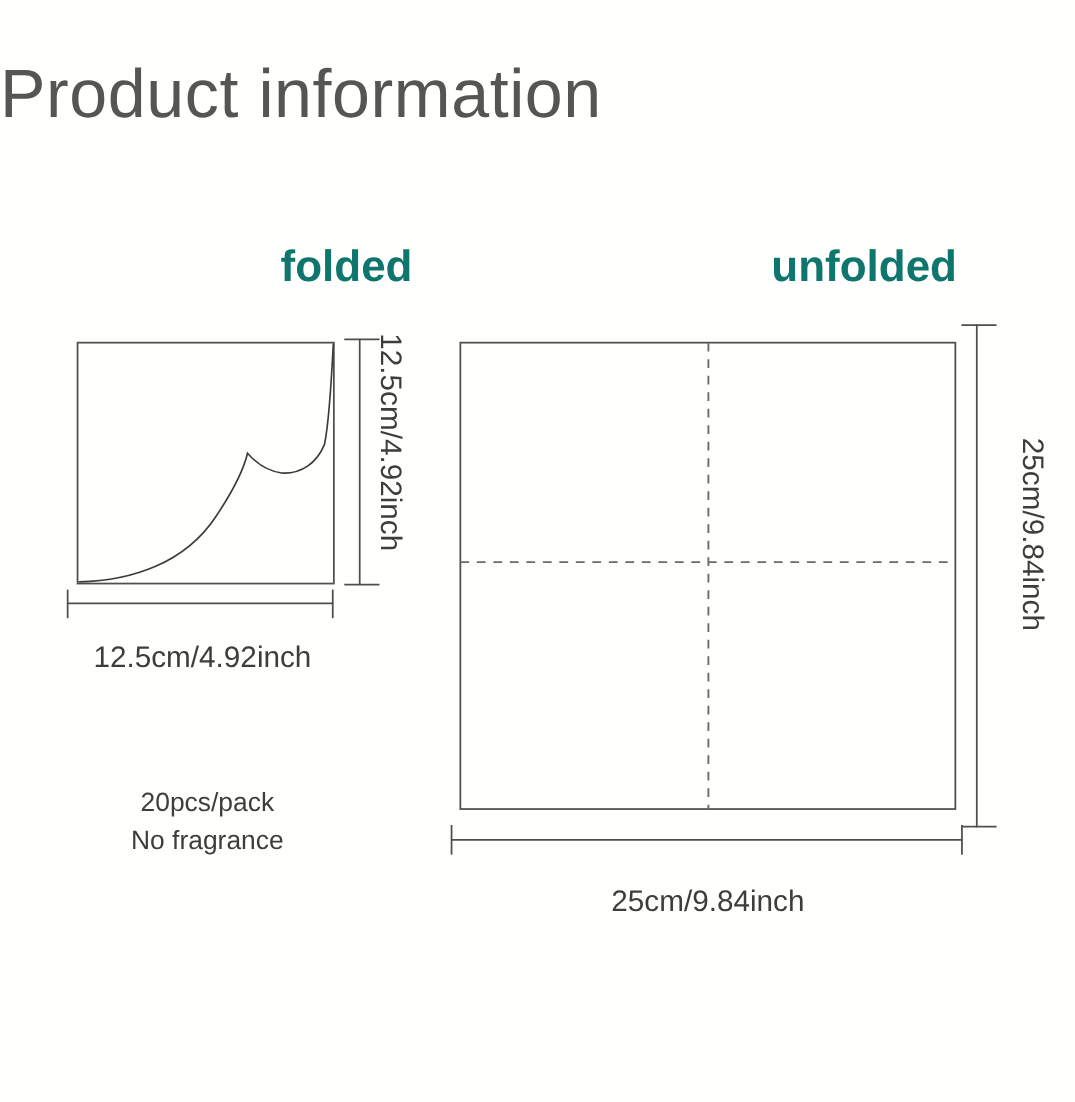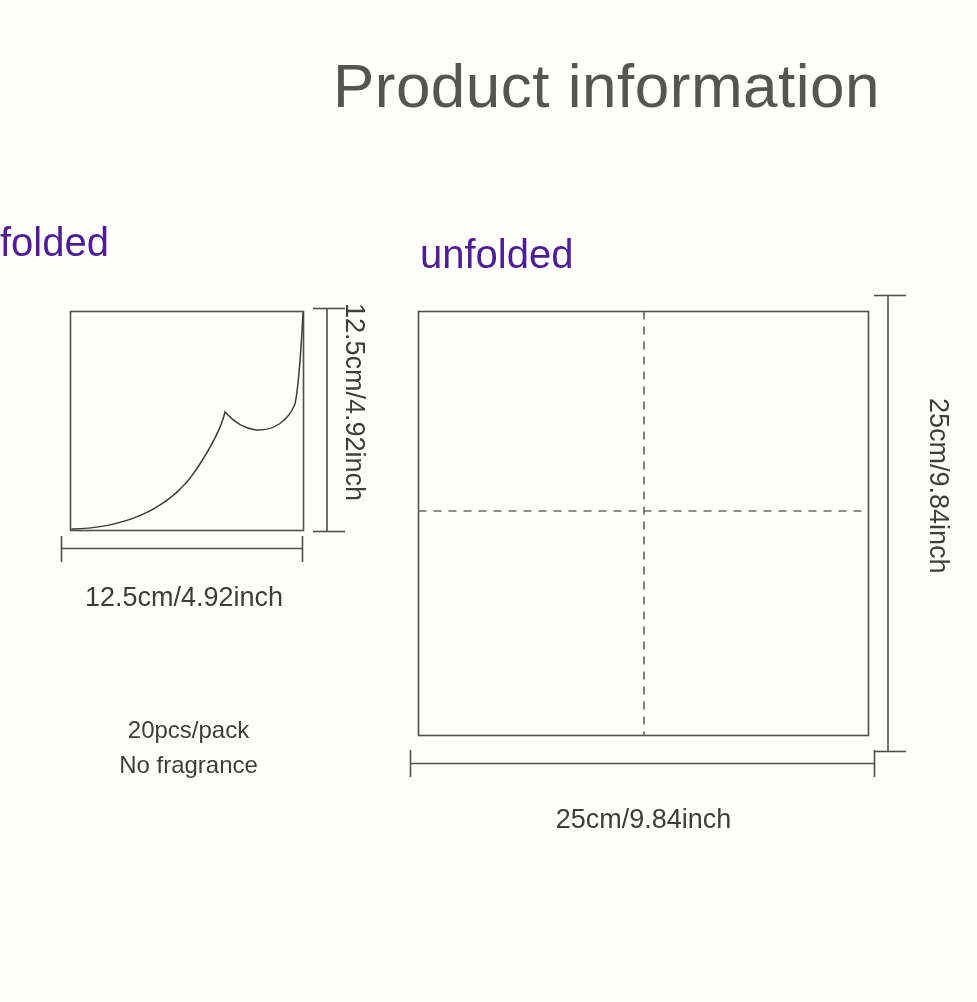--- a/index.html
+++ b/index.html
@@ -20,48 +20,47 @@
     left: 0;
     top: 0;
     width: 977px;
     height: 1002px;
   }
   #page-title {
     position: absolute;
     left: 0;
     top: 52px;
     width: 880px;
-    text-align: right;
+    text-align: left;
     font-size: 62px;
     font-weight: 400;
     color: #555552;
     letter-spacing: 0.5px;
     line-height: 1.1;
   }
 
   
   .section-label {
     position: absolute;
     font-size: 40px;
-    font-weight: 400;
-    color: #4c1d95;
-    text-align: left;
+    font-weight: 700;
+    color: #0f766e;
+    text-align: right;
     line-height: 1;
     white-space: nowrap;
   }
   #folded-label {
     left: 0px;
     top: 222px;
     width: 375px;
   }
   #unfolded-label {
     left: 420px;
     top: 222px;
     width: 450px;
-    margin-top: 12px;
   }
 
   
   #diagram-svg {
     position: absolute;
     left: 0;
     top: 0;
     width: 977px;
     height: 1002px;
   }

